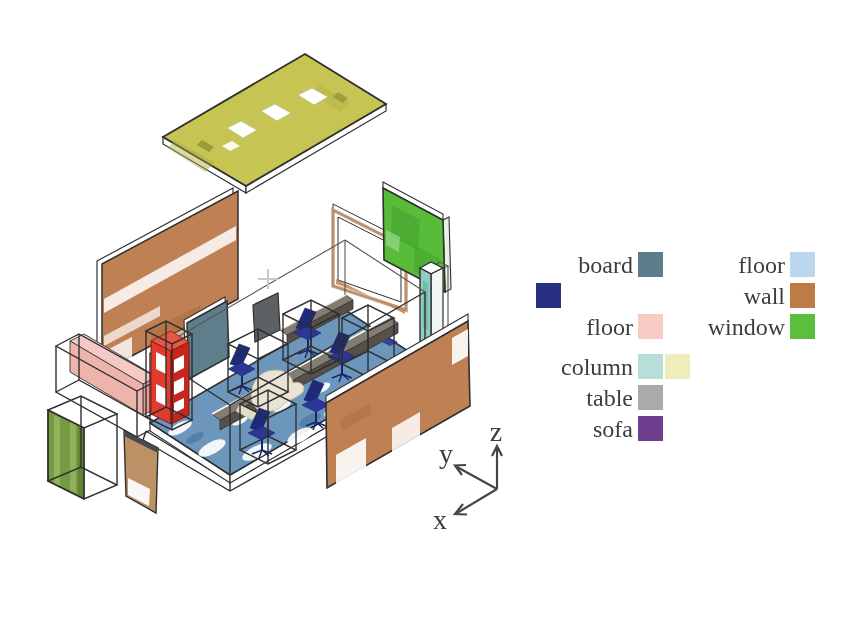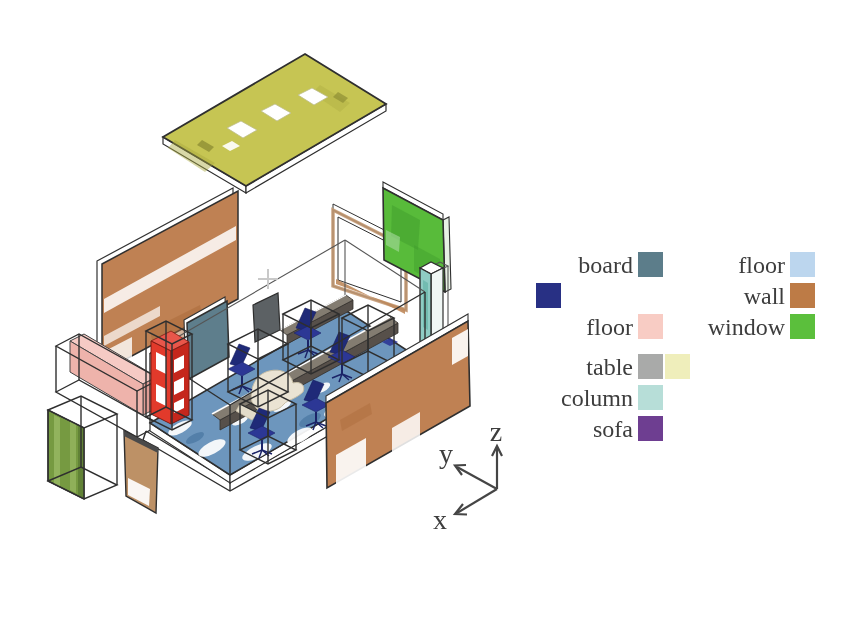--- a/index.html
+++ b/index.html
@@ -286,28 +286,28 @@
     </div>
     <div class="lg-row">
       <span class="lg-swatch" style="background: rgb(40, 48, 132);"></span>
     </div>
     <div class="lg-row">
       <span class="lg-label">floor</span>
       <span class="lg-swatch" style="background: rgb(248, 204, 196);"></span>
     </div>
     <div class="lg-gap"></div>
     <div class="lg-row">
+      <span class="lg-label">column</span>
+      <span class="lg-swatch" style="background: rgb(183, 222, 216);"></span>
+    </div>
+    <div class="lg-row">
       <span class="lg-label">table</span>
       <span class="lg-swatch" style="background: rgb(169, 170, 169);"></span>
     </div>
     <div class="lg-row">
-      <span class="lg-label">column</span>
-      <span class="lg-swatch" style="background: rgb(183, 222, 216);"></span>
-    </div>
-    <div class="lg-row">
       <span class="lg-label">sofa</span>
       <span class="lg-swatch" style="background: rgb(110, 62, 145);"></span>
     </div>
   </div>
   <div class="lg-col c2">
     <div class="lg-row">
       <span class="lg-label">floor</span>
       <span class="lg-swatch" style="background: rgb(188, 214, 238);"></span>
     </div>
     <div class="lg-row">

